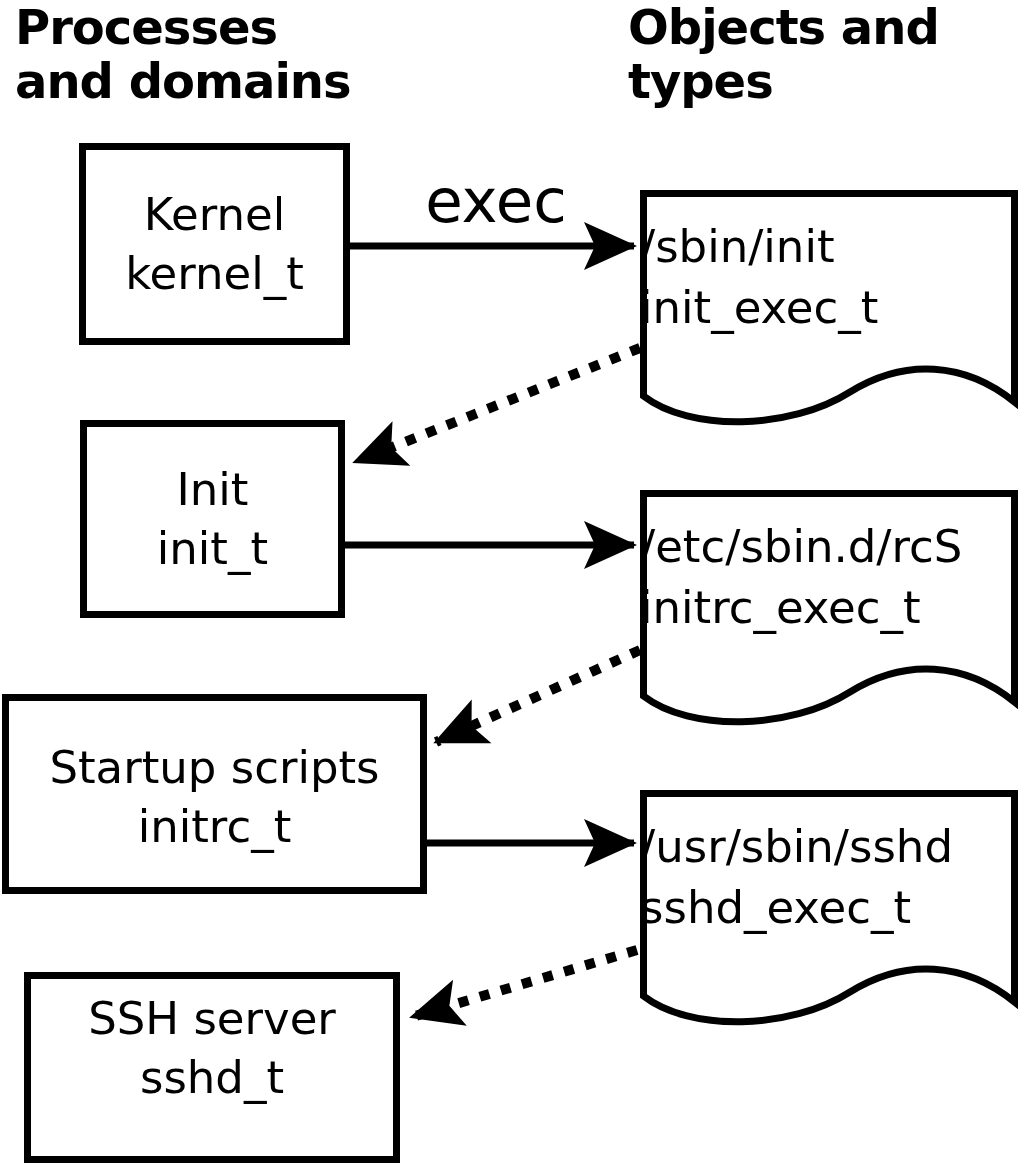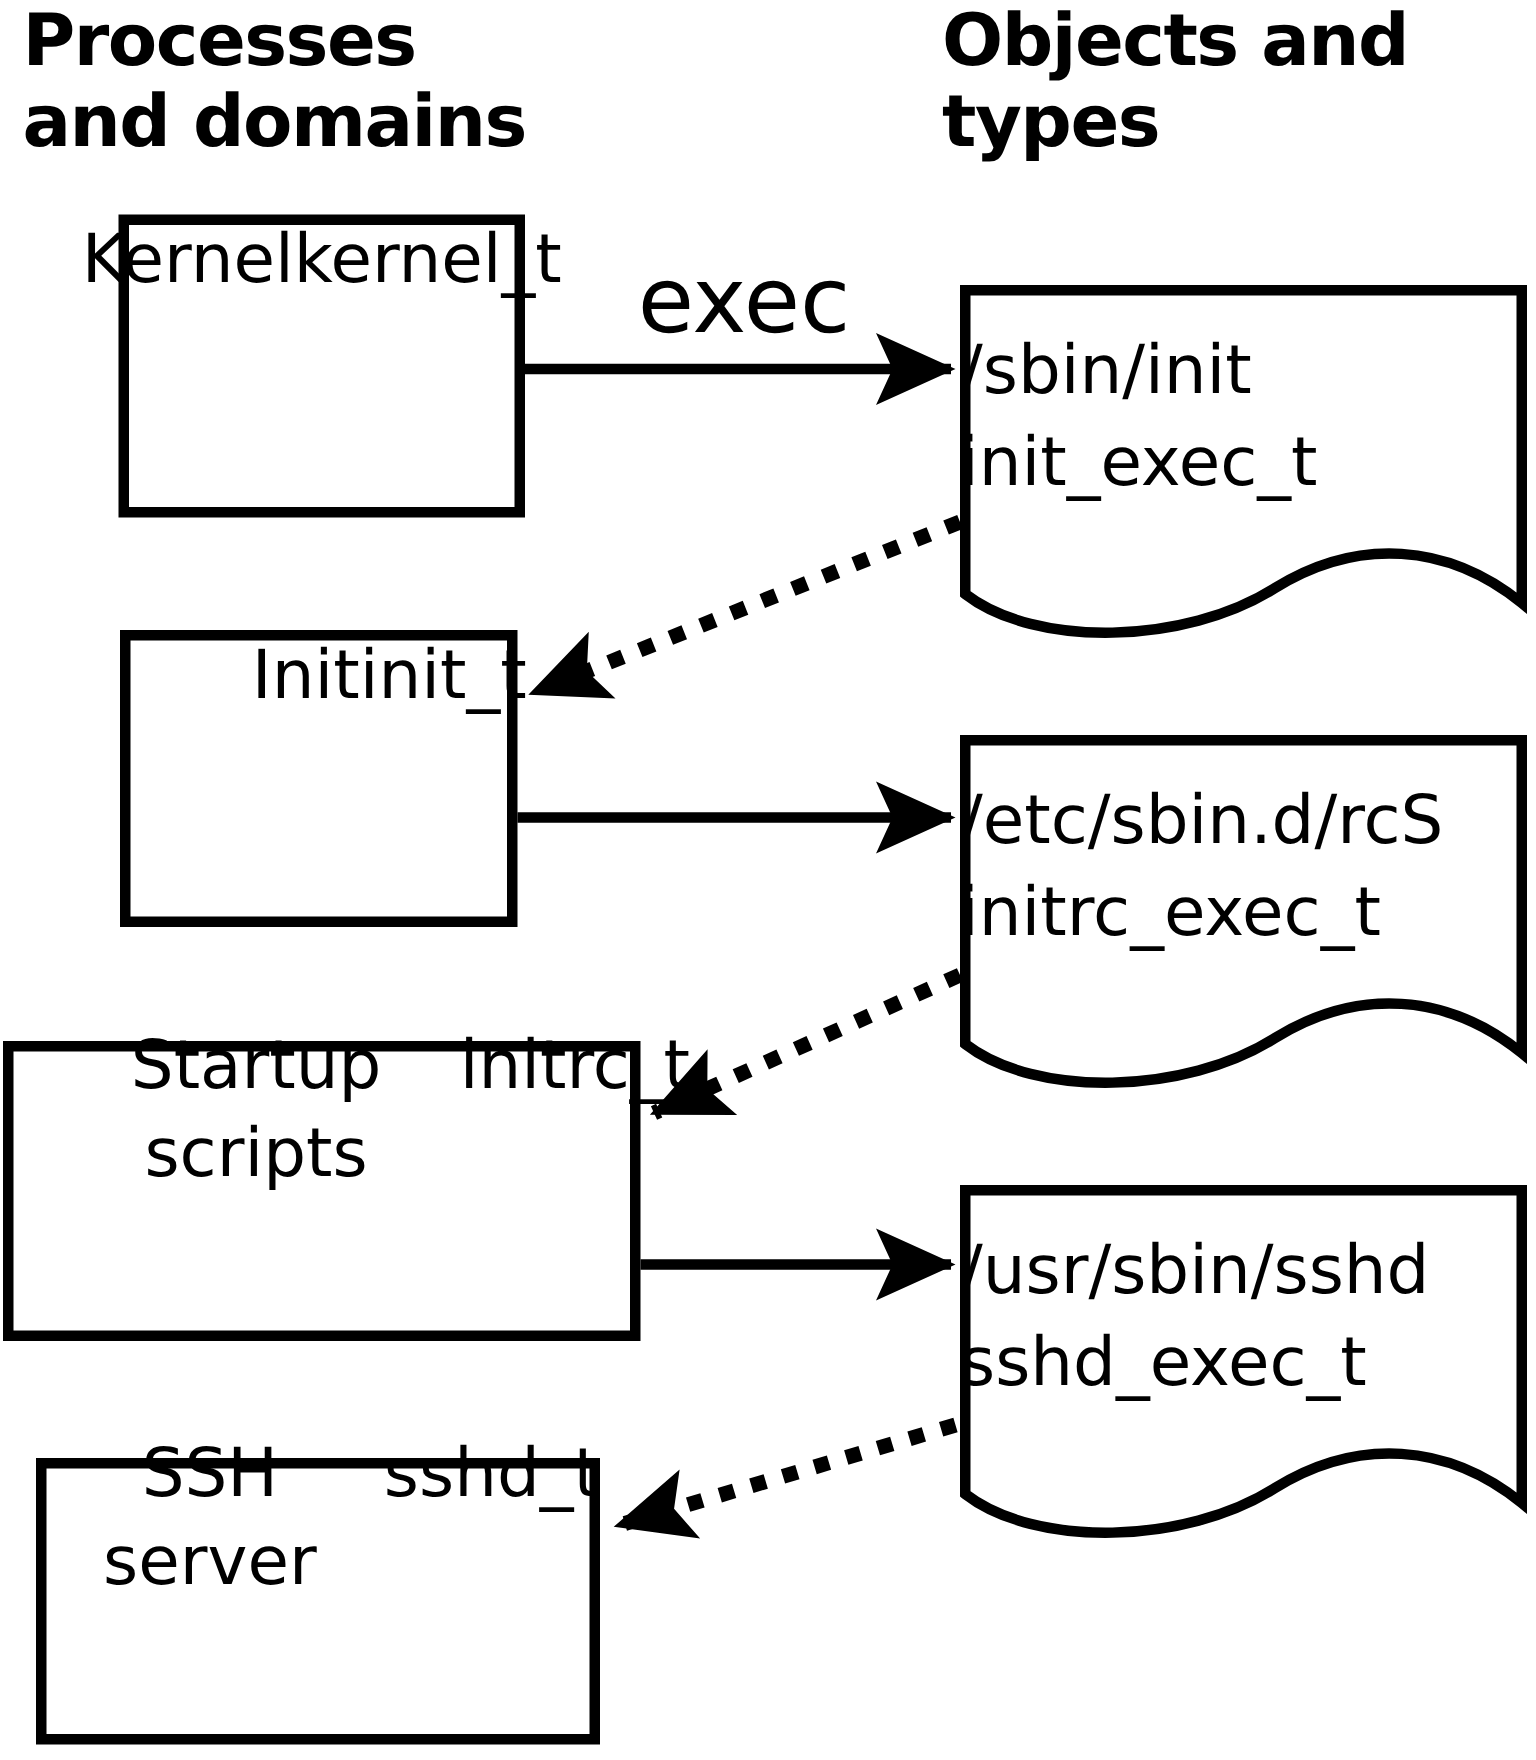--- a/index.html
+++ b/index.html
@@ -17,22 +17,22 @@
     text-align:left;
     font-weight:bold;
     font-size:48px;
     line-height:54px;
     letter-spacing:-1px;
   }
   .hdr-left{left:15px;top:0;width:395px;}
   .hdr-right{left:628px;top:0;width:392px;}
   .boxlabel{
     position:absolute;
-    display:flex;flex-direction:row;
-    align-items:flex-start;justify-content:center;
+    display:flex;flex-direction:column;
+    align-items:center;justify-content:center;
     text-align:center;
     font-size:45px;line-height:59px;
   }
   .doclabel{
     position:absolute;
     width:378px;left:640px;
     text-align:left;
     font-size:45px;line-height:61px;
   }
   .edgelabel{
@@ -83,25 +83,25 @@
     <div>Objects and</div>
     <div>types</div>
   </div>
 
   <div class="edgelabel">exec</div>
 
   <div class="boxlabel" style="left:79px;top:143px;width:271px;height:202px;">
     <div>Kernel</div>
     <div>kernel_t</div>
   </div>
-  <div class="boxlabel" style="left:80px;top:420px;width:265px;height:198px;padding-left:47px;">
+  <div class="boxlabel" style="left:80px;top:420px;width:265px;height:198px;">
     <div>Init</div>
     <div>init_t</div>
   </div>
-  <div class="boxlabel" style="left:2px;top:680px;width:425px;height:200px;padding-left:33px;">
+  <div class="boxlabel" style="left:2px;top:697px;width:425px;height:200px;">
     <div>Startup scripts</div>
     <div>initrc_t</div>
   </div>
   <div class="boxlabel" style="left:24px;top:952px;width:376px;height:191px;">
     <div>SSH server</div>
     <div>sshd_t</div>
   </div>
 
   <div class="doclabel" style="top:216px;">
     <div>/sbin/init</div>

